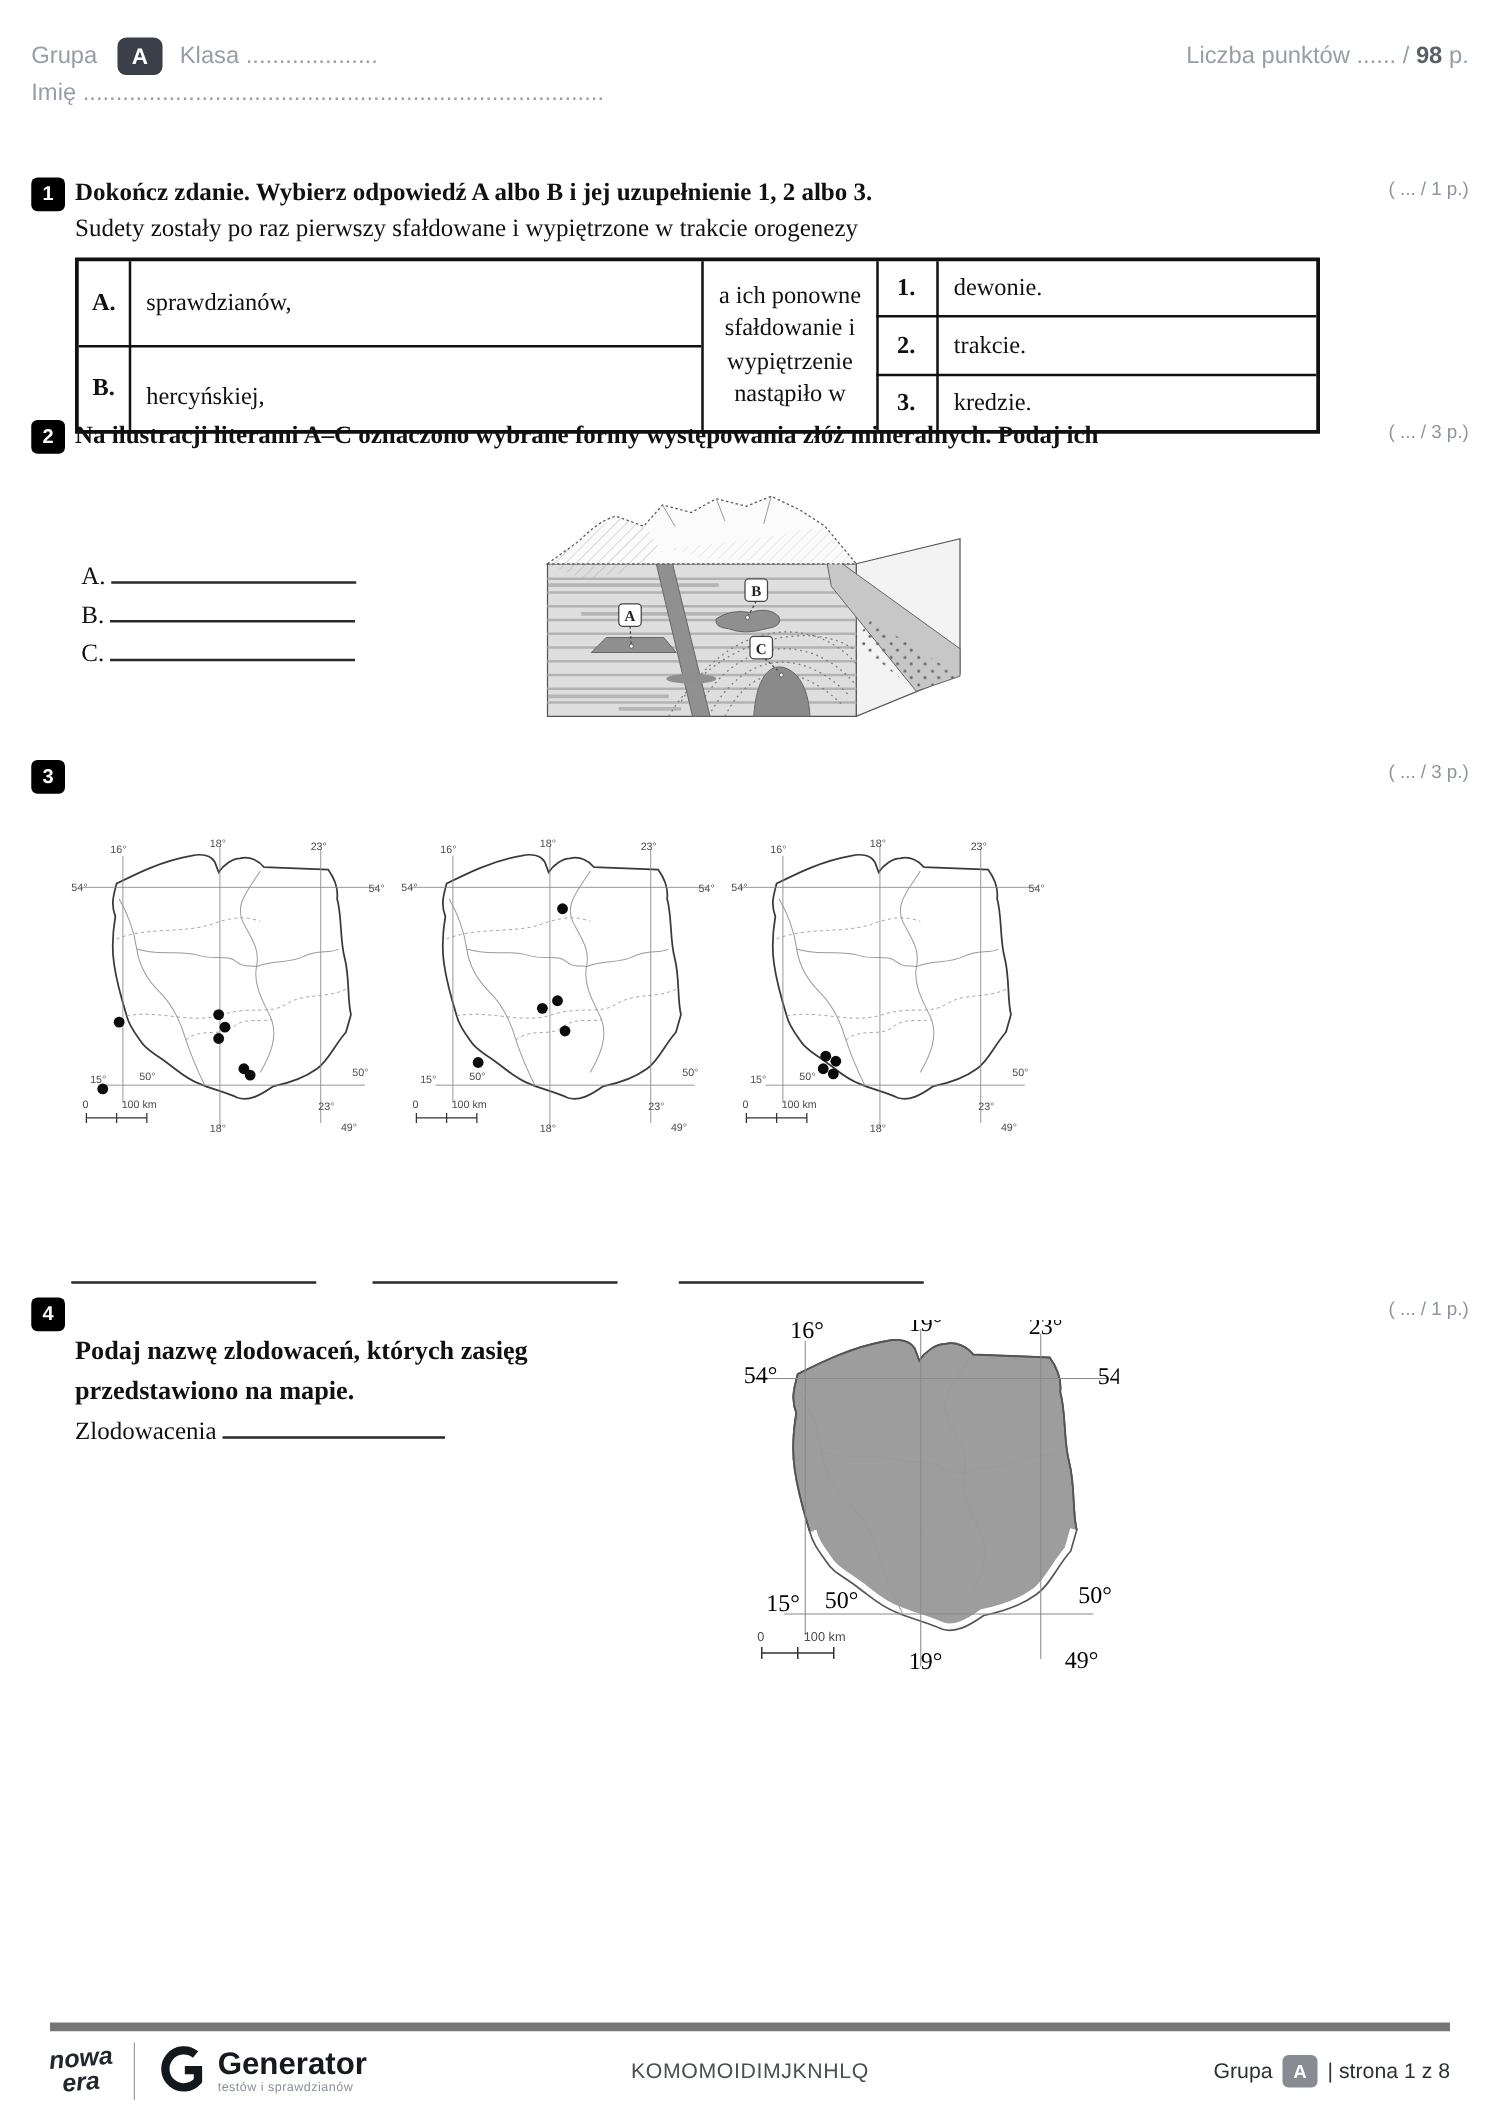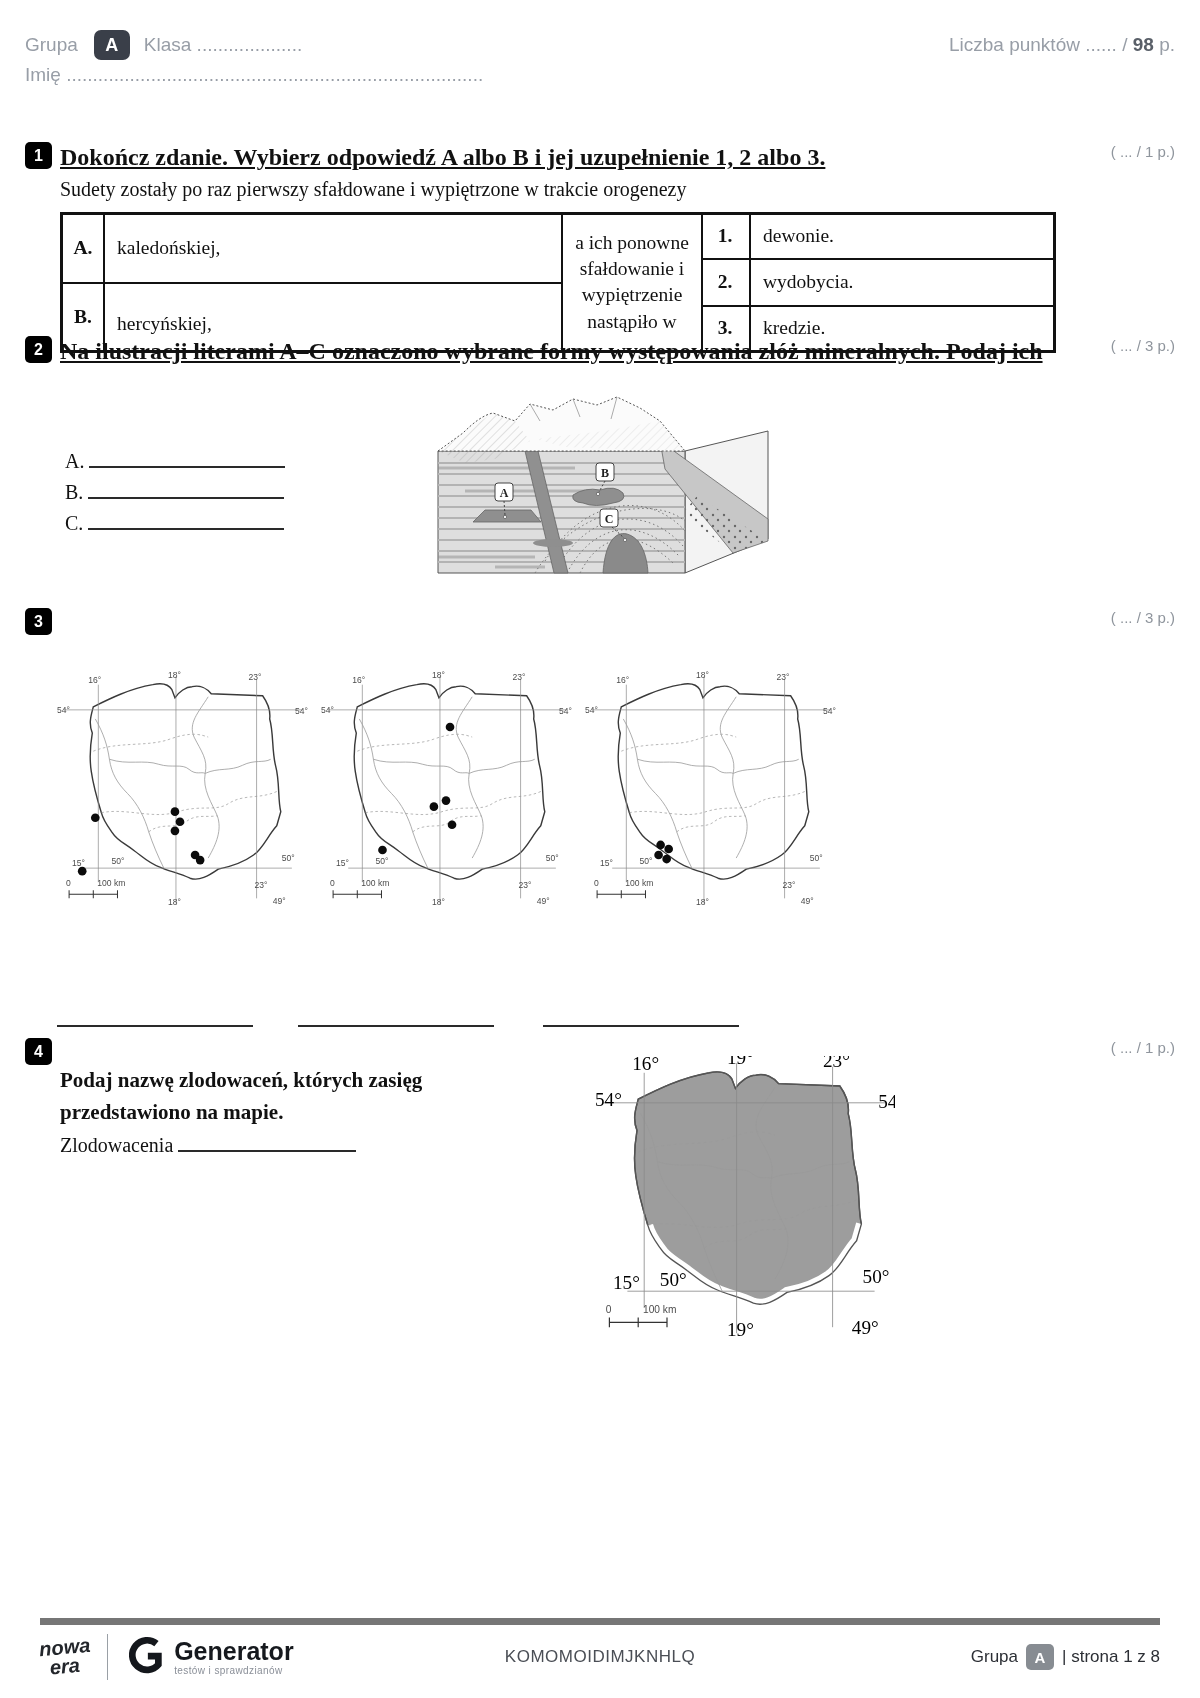--- a/index.html
+++ b/index.html
@@ -16,21 +16,21 @@
   .hdr-right{margin-left:auto;}
   .hdr-right b{color:#595f68;}
   .hdr-row2{margin-top:4px;}
 
   
   .q{position:absolute;left:25px;right:25px;}
   .qhead{display:flex;align-items:flex-start;}
   .qnum{width:27px;height:27px;background:#000;color:#fff;border-radius:5px;
         font-family:"Liberation Sans",sans-serif;font-weight:700;font-size:16px;
         display:flex;align-items:center;justify-content:center;flex:0 0 auto;margin-top:2px;}
-  .qtitle{font-weight:700;font-size:24px;line-height:1.45;margin-left:8px;text-decoration:underline;}
+  .qtitle{font-weight:700;font-size:20px;line-height:1.45;margin-left:8px;}
   .qpts{margin-left:auto;color:#8f959d;font-family:"Liberation Sans",sans-serif;
         font-size:15px;white-space:nowrap;padding-top:3px;}
   .intro{font-size:20px;margin:3px 0 0 35px;}
 
   
   .t1{position:relative;margin:11px 0 0 35px;width:996px;height:141px;
       border:3px solid #111;box-sizing:border-box;font-size:19.5px;}
   .ln{position:absolute;background:#111;}
   .cell{position:absolute;display:flex;align-items:center;}
   .cell.ctr{justify-content:center;text-align:center;}
@@ -146,41 +146,41 @@
       <div class="ln" style="left:498px;top:0;width:2px;height:100%;"></div>
       <div class="ln" style="left:638px;top:0;width:2px;height:100%;"></div>
       <div class="ln" style="left:686px;top:0;width:2px;height:100%;"></div>
       <div class="ln" style="left:0;top:67px;width:498px;height:2px;"></div>
       <div class="ln" style="left:638px;top:43px;width:352px;height:2px;"></div>
       <div class="ln" style="left:638px;top:90px;width:352px;height:2px;"></div>
 
       <div class="cell ctr" style="left:0;top:0;width:40px;height:67px;">
           <b>A.</b>
         </div>
-      <div class="cell" style="left:54px;top:0;width:430px;height:67px;">kaledońskiej,</div>
+      <div class="cell" style="left:54px;top:0;width:430px;height:67px;">sprawdzianów,</div>
       <div class="cell ctr" style="left:0;top:69px;width:40px;height:66px;">
           <b>B.</b>
         </div>
       <div class="cell" style="left:54px;top:69px;width:430px;height:80px;">hercyńskiej,</div>
 
       <div class="cell ctr midcell" style="left:500px;top:0;width:138px;height:135px;">
         <span>a ich ponowne</span>
         <span>sfałdowanie i</span>
         <span>wypiętrzenie</span>
         <span>nastąpiło w</span>
       </div>
 
       <div class="cell ctr" style="left:638px;top:0;width:48px;height:43px;">
           <b>1.</b>
         </div>
       <div class="cell" style="left:700px;top:0;width:280px;height:43px;">dewonie.</div>
       <div class="cell ctr" style="left:638px;top:45px;width:48px;height:45px;">
           <b>2.</b>
         </div>
-      <div class="cell" style="left:700px;top:45px;width:280px;height:45px;">wydobycia.</div>
+      <div class="cell" style="left:700px;top:45px;width:280px;height:45px;">trakcie.</div>
       <div class="cell ctr" style="left:638px;top:92px;width:48px;height:43px;">
           <b>3.</b>
         </div>
       <div class="cell" style="left:700px;top:92px;width:280px;height:43px;text-align:right;">kredzie.</div>
     </div>
   </div>
 
   <div class="q" style="top:334px;height:260px;">
     <div class="qhead">
       <div class="qnum">2</div>

